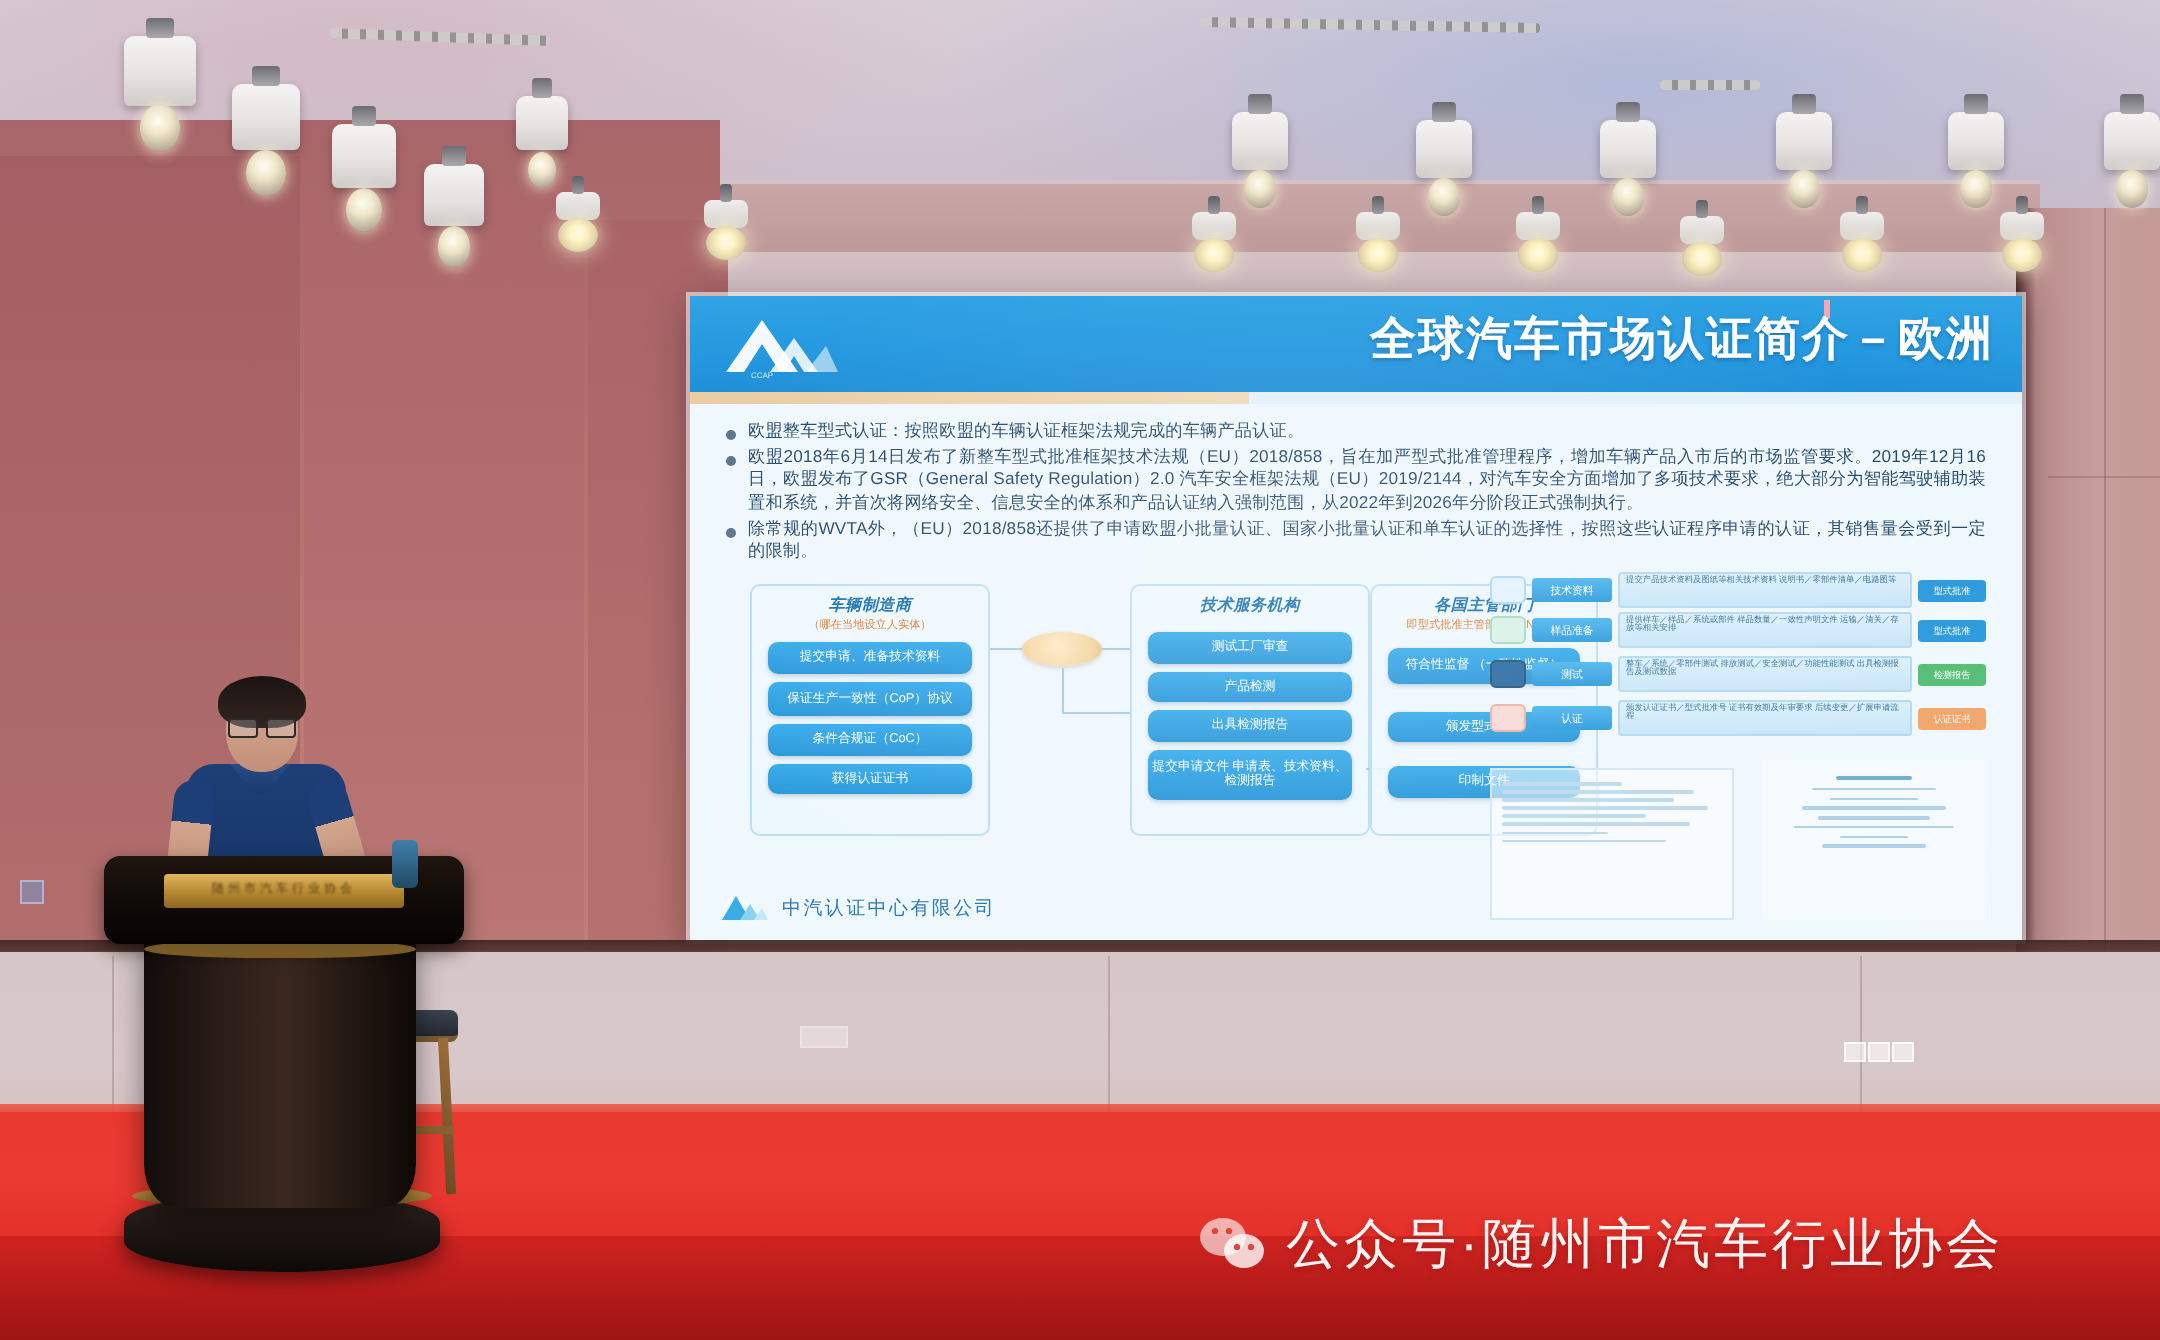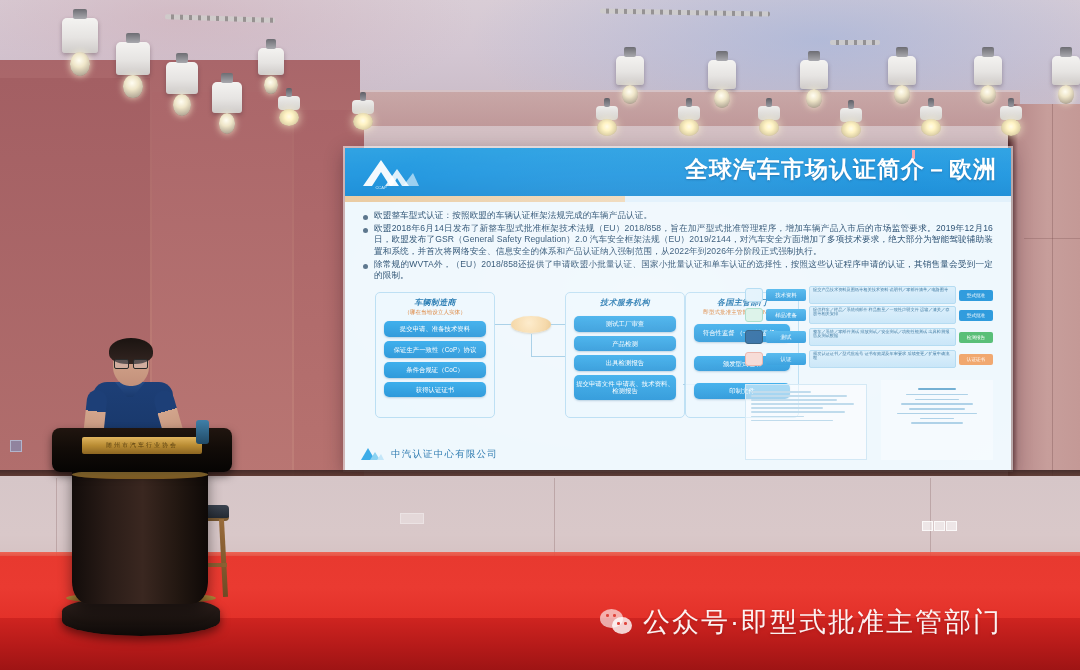--- a/index.html
+++ b/index.html
@@ -673,16 +673,16 @@
 
   <div class="watermark">
     <div class="wm-icon">
       <div class="wm-b1"></div>
       <div class="wm-dot" style="left:6px;top:5px;"></div>
       <div class="wm-dot" style="left:13px;top:5px;"></div>
       <div class="wm-b2"></div>
       <div class="wm-dot" style="left:17px;top:13px;"></div>
       <div class="wm-dot" style="left:24px;top:13px;"></div>
     </div>
-    <div class="wm-text">公众号·即型式批准主管部门</div>
+    <div class="wm-text">公众号·随州市汽车行业协会</div>
   </div>
 
 </div>
 
 </body></html>

